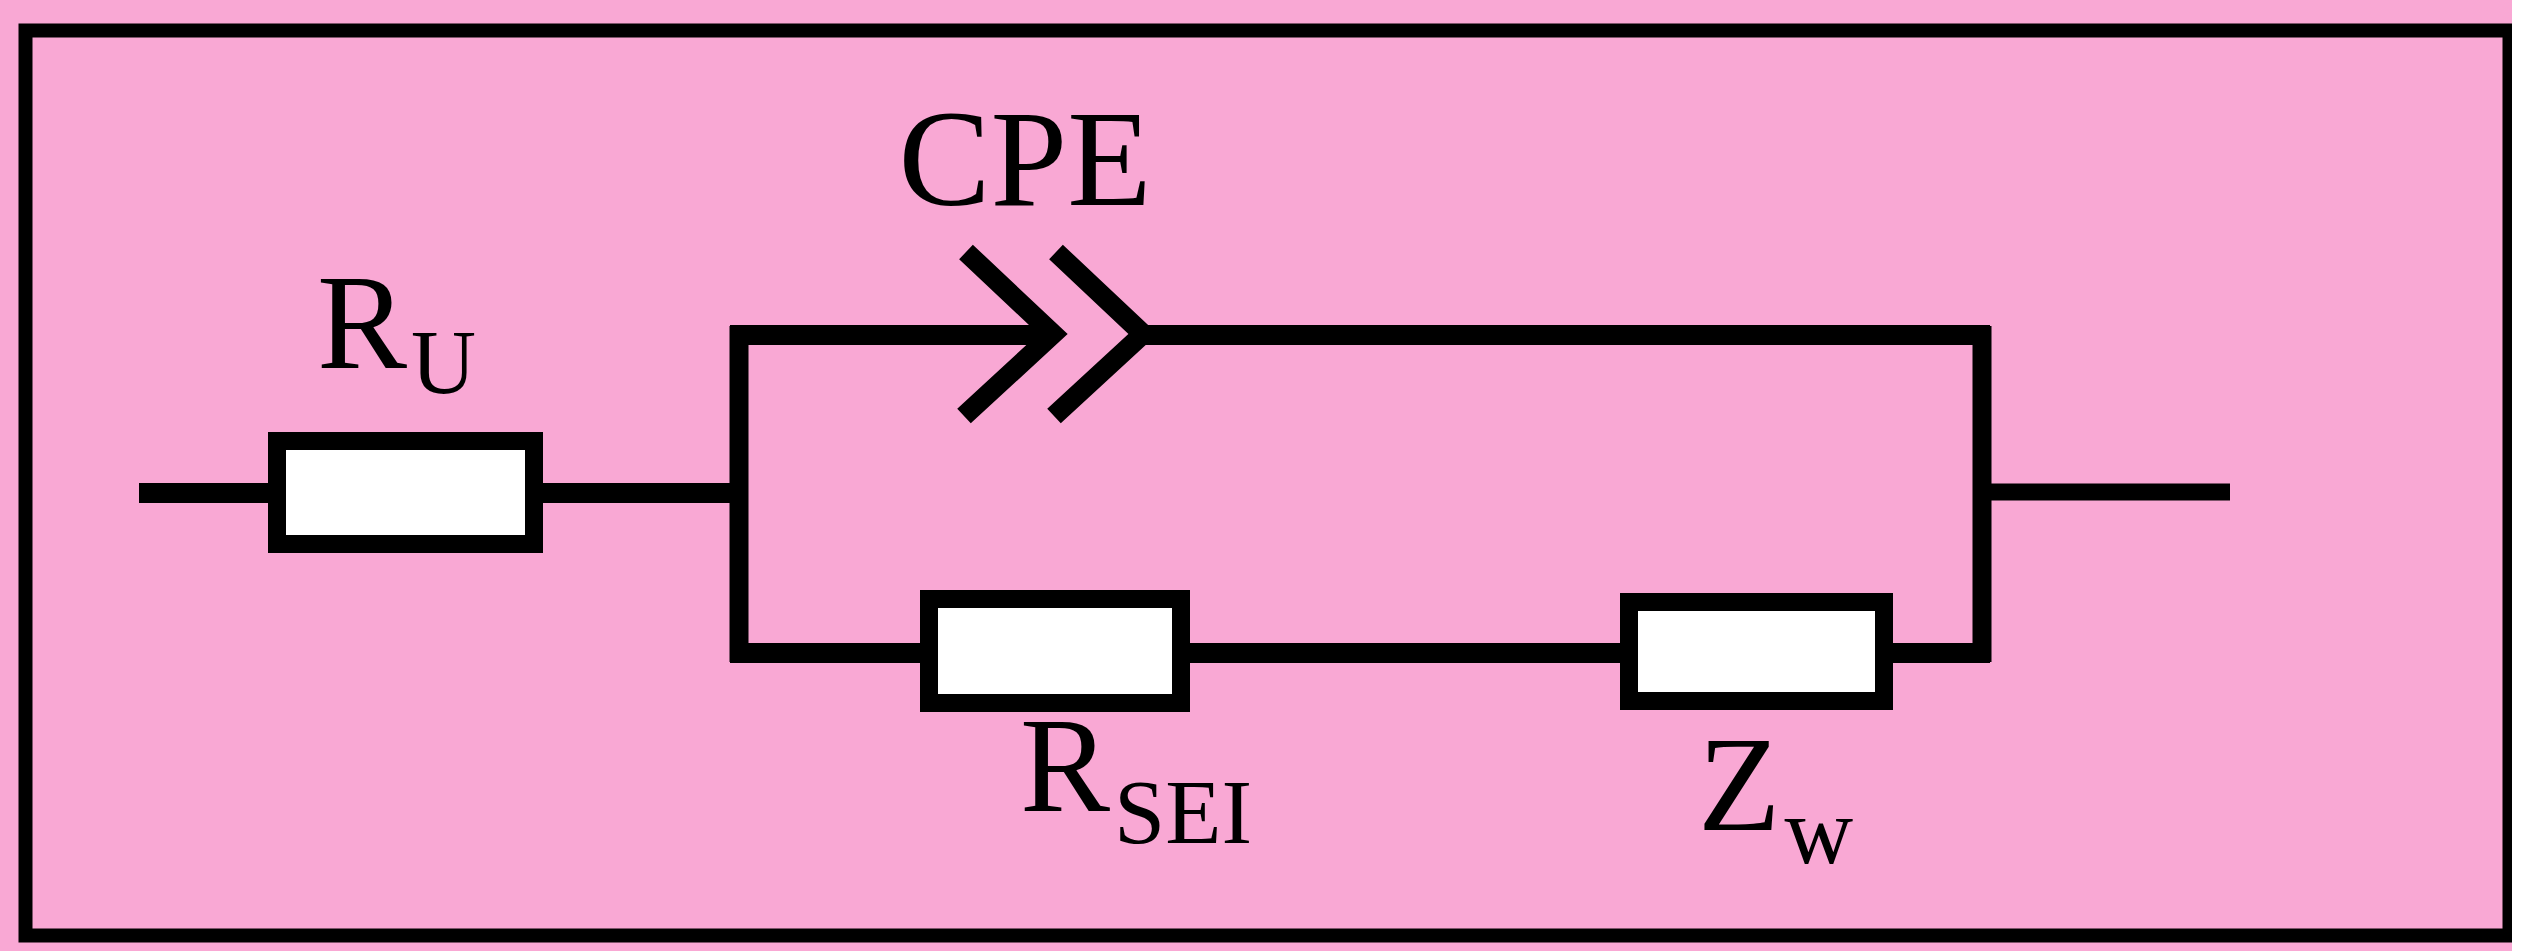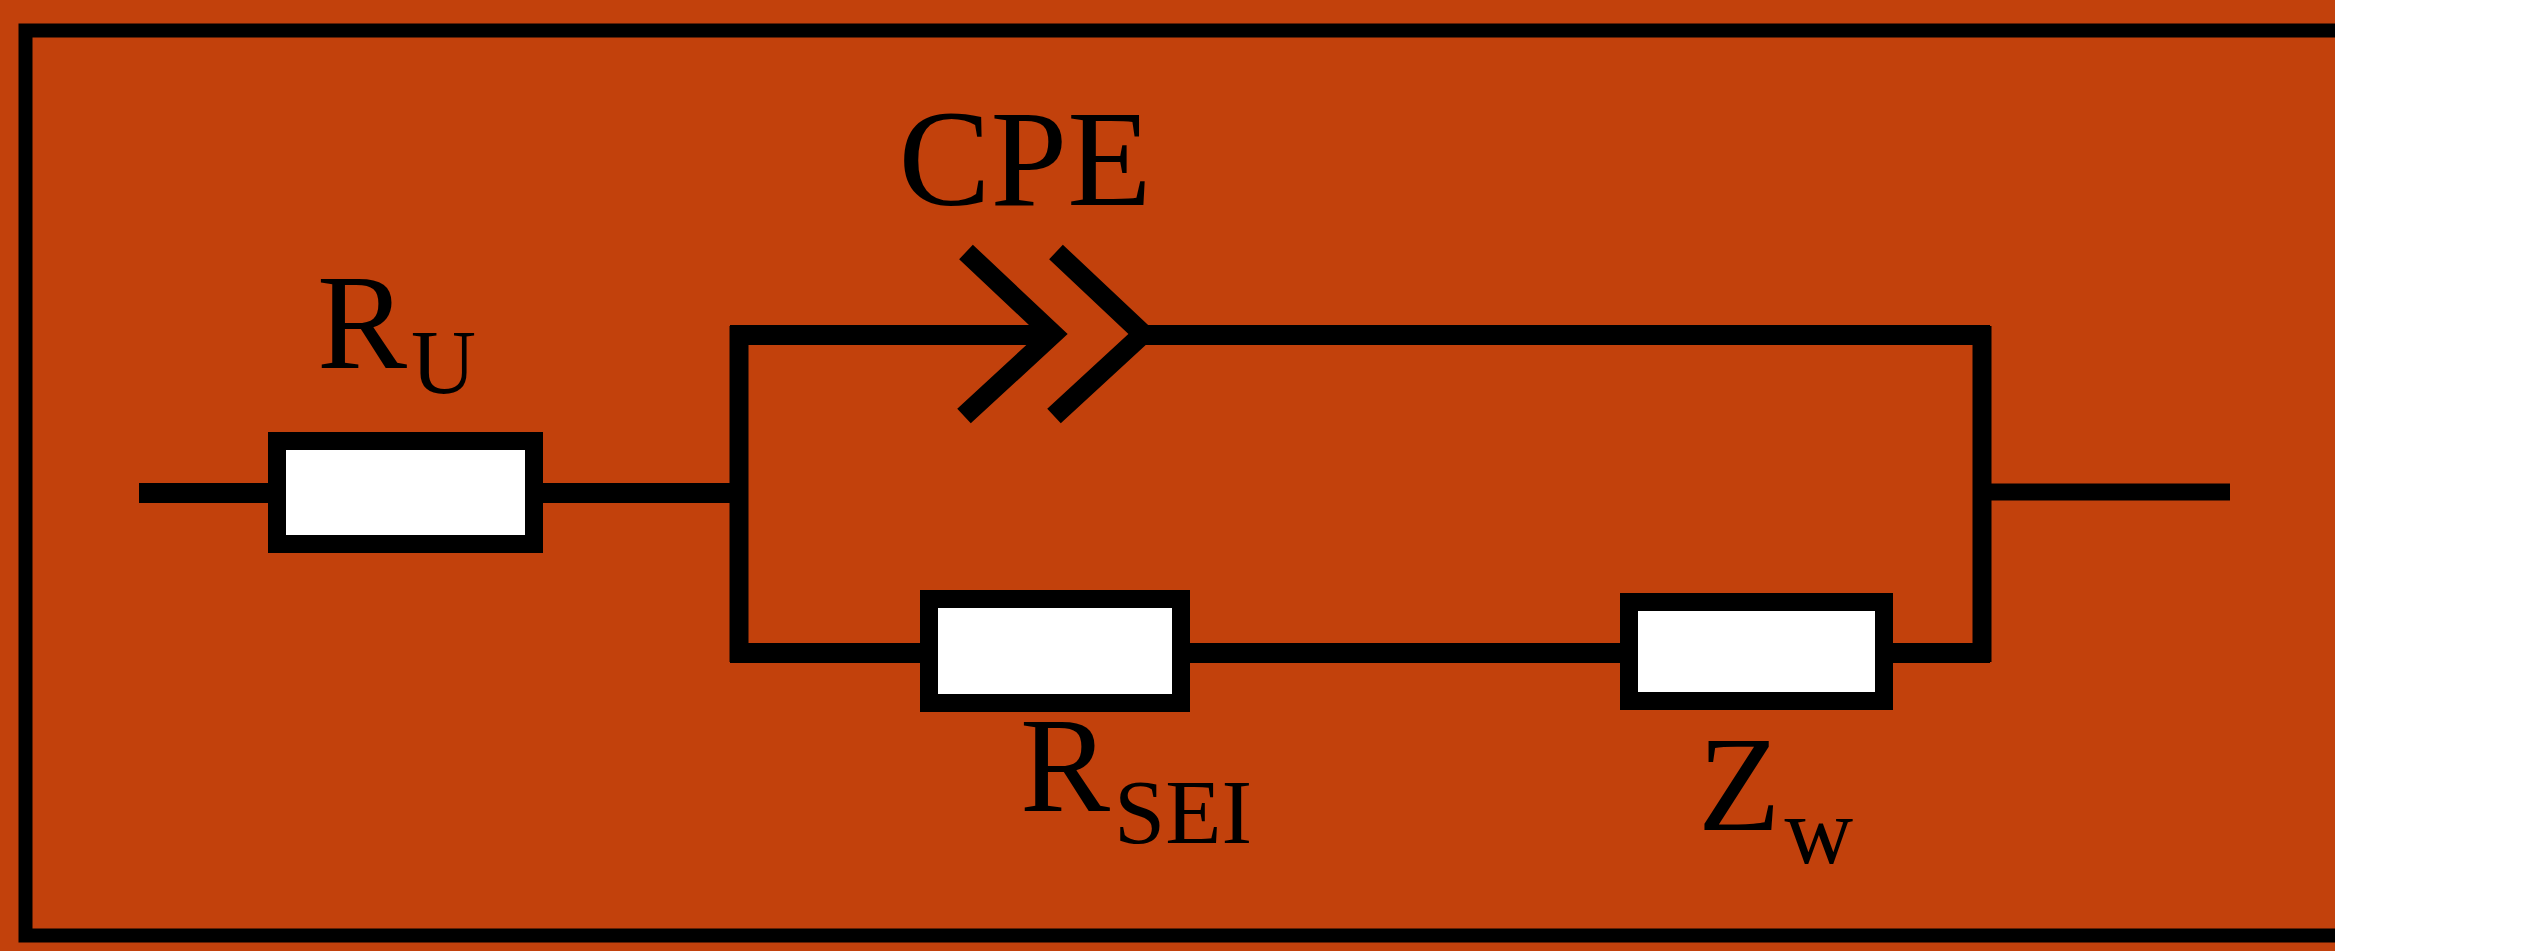--- a/index.html
+++ b/index.html
@@ -2,23 +2,23 @@
 <html><head>
 <meta charset="utf-8">
 <style>
   html, body {
     margin: 0;
     padding: 0;
     background: #ffffff;
   }
   .page {
     position: relative;
-    width: 2335px;
+    width: 2512px;
     height: 951px;
-    background: #c2410c;
+    background: #f9a8d4;
     overflow: hidden;
   }
   svg.circuit {
     display: block;
     width: 2540px;
     height: 951px;
   }
   .wire {
     fill: none;
     stroke-linecap: butt;

